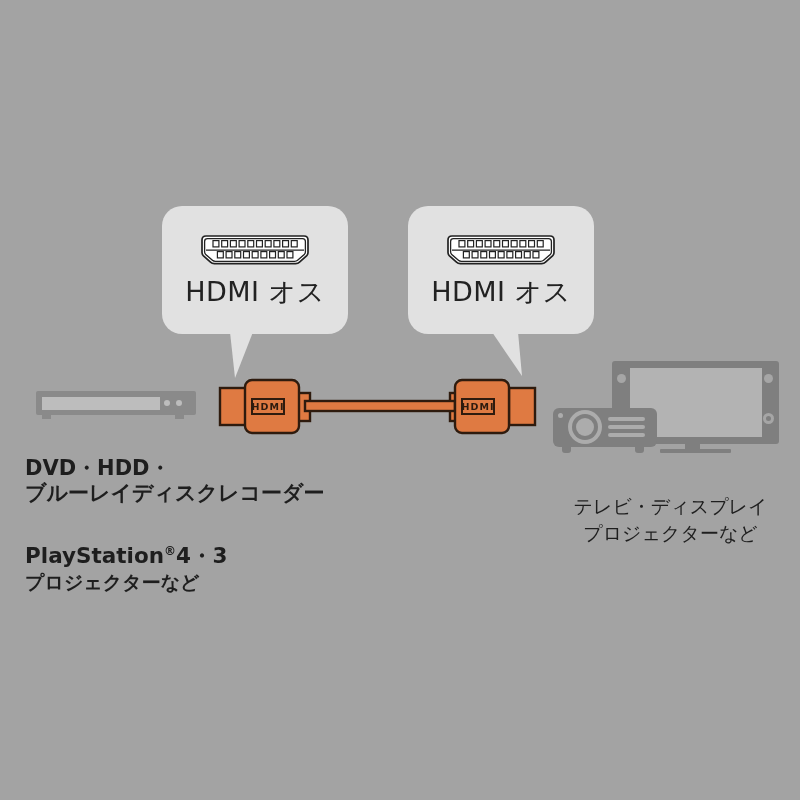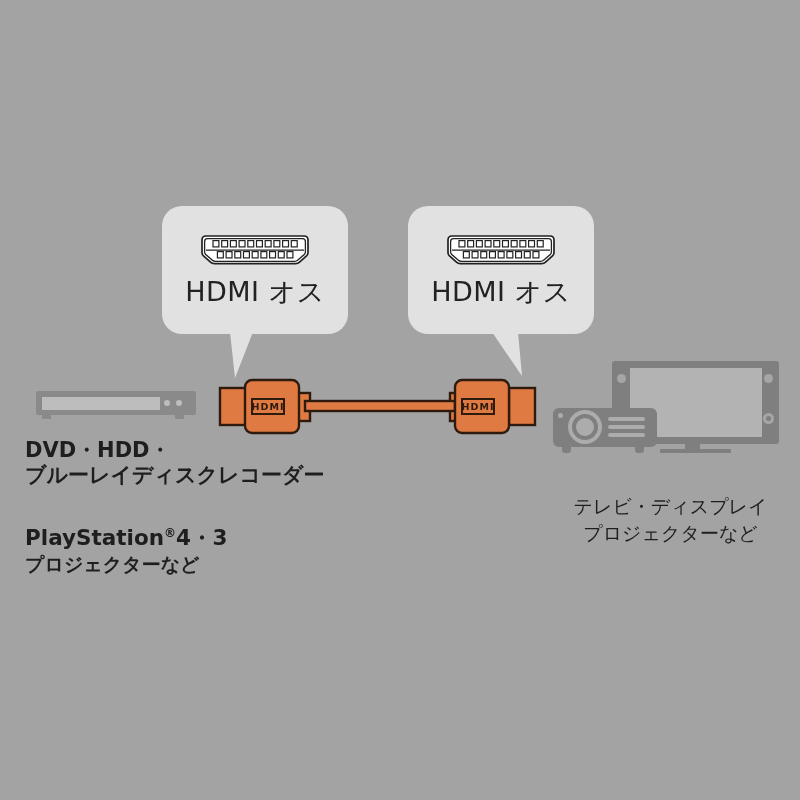--- a/index.html
+++ b/index.html
@@ -48,21 +48,21 @@
   
   .projector { width:104px; height:39px; background:#7F7F7F; border-radius:6px; z-index:2; }
   .projector .lens-outer { position:absolute; left:15px; top:2px; width:34px; height:34px; border-radius:50%; background:#ACACAC; }
   .projector .lens-mid { position:absolute; left:19px; top:6px; width:26px; height:26px; border-radius:50%; background:#7F7F7F; }
   .projector .lens-inner { position:absolute; left:23px; top:10px; width:18px; height:18px; border-radius:50%; background:#ACACAC; }
   .projector .pdot { position:absolute; left:5px; top:5px; width:5px; height:5px; border-radius:50%; background:#ACACAC; }
   .projector .vent { position:absolute; left:55px; width:37px; height:4px; background:#ACACAC; border-radius:2px; }
   .projector .pfoot { position:absolute; top:39px; width:9px; height:6px; background:#7F7F7F; border-radius:0 0 3px 3px; }
 
   
-  .source-label { left:25px; top:437px; color:#1E1E1E; font-weight:700; white-space:nowrap; }
+  .source-label { left:25px; top:455px; color:#1E1E1E; font-weight:700; white-space:nowrap; }
   .source-label .l1 { font-size:21px; line-height:26px; }
   .source-label .l2 { font-size:21px; line-height:25px; }
   .source-label .l3 { font-size:21.5px; line-height:27px;margin-top:32px; }
   .source-label .l3 sup { font-size:12px; font-weight:700; }
   .source-label .l4 { font-size:19px; line-height:26px; }
   .display-label {
     left:563px; top:493px; width:215px; text-align:center;
     color:#1E1E1E; font-weight:400; font-size:19px; line-height:27px; white-space:nowrap;
   }
 </style>

